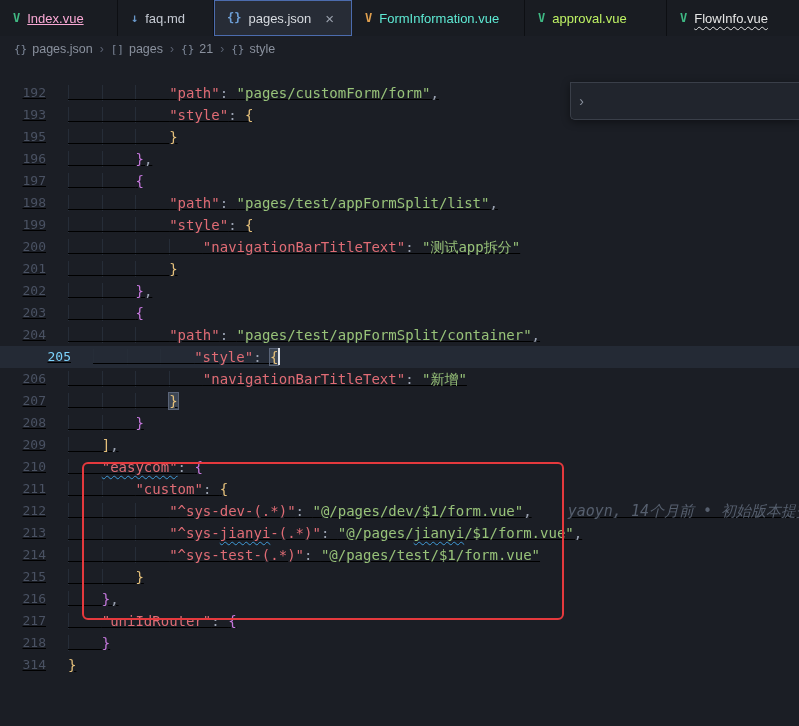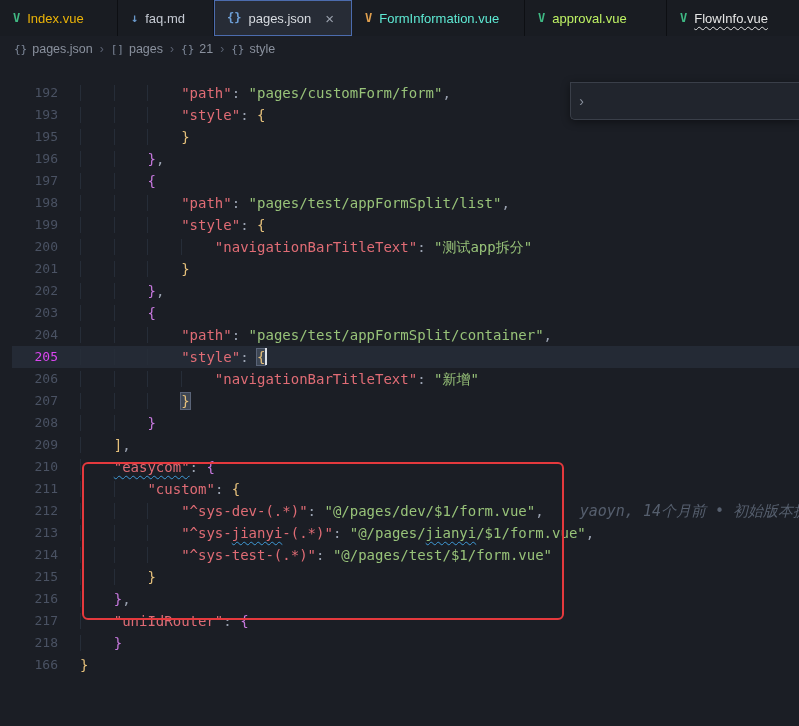--- a/index.html
+++ b/index.html
@@ -24,26 +24,26 @@
   .tab-label.wavy{text-decoration:underline wavy currentColor;text-decoration-thickness:1px;text-underline-offset:3px;}
   .tab-close{color:#9aa1ad;margin-left:7px;font-size:15px;line-height:1;}
   
   .breadcrumbs{height:26px;display:flex;align-items:center;padding-left:14px;gap:7px;
                font-size:12.5px;color:#8a919e;background:#1b1e25;}
   .bc-item{display:flex;align-items:center;gap:5px;}
   .bc-icon{font-family:"DejaVu Sans Mono",monospace;font-size:11px;color:#7d8798;}
   .bc-sep{color:#596070;font-size:12px;}
   
   .editor{position:relative;height:664px;overflow:hidden;background:#1b1e25;}
-  .lines{position:absolute;top:20px;left:12px;right:0;}
+  .lines{position:absolute;top:20px;left:0;right:0;text-decoration:underline;}
   .line{display:flex;height:22px;line-height:22px;}
   .line.active{background:#242a35;}
   .ln{flex:none;width:46px;padding-right:22px;text-align:right;color:#4a5263;
       font-family:"DejaVu Sans Mono",monospace;font-size:13px;line-height:22px;}
-  .line.active .ln{color:#d946ef;}
+  .line.active .ln{color:#7dd3fc;margin-left:25px;}
   .lc{white-space:pre;font-family:"DejaVu Sans Mono",monospace;font-size:14px;color:#abb2bf;}
   .tk-ind{background:repeating-linear-gradient(to right,#262d38 0,#262d38 1px,transparent 1px,transparent 4ch);}
   .tk-key{color:#e06c75;}
   .tk-str{color:#98c379;}
   .tk-pun{color:#9ba3b2;}
   .tk-bg{color:#e5c07b;}
   .tk-bp{color:#c678dd;}
   .tk-bgm{color:#e5c07b;background:#3d4654;box-shadow:0 0 0 1px #5a6478;}
   .tk-blm{color:#565f6e;font-style:italic;margin-left:4ch;font-size:15px;}
   .tk-sq{text-decoration:underline wavy #3f9bd8;text-decoration-thickness:1px;text-underline-offset:3px;}
@@ -65,21 +65,21 @@
   
   .anno{position:absolute;left:82px;top:462px;width:478px;height:154px;border:2px solid #e5393d;
         border-radius:6px;z-index:40;pointer-events:none;}
 </style>
 </head>
 <body>
 
 <div class="tabbar">
     <div class="tab">
       <span class="tab-icon" style="color: rgb(65, 184, 131);">V</span>
-      <span class="tab-label" style="color: #eab308;">Index.vue</span>
+      <span class="tab-label" style="color: #f9a8d4; text-decoration: underline;">Index.vue</span>
     </div>
     <div class="tab">
       <span class="tab-icon" style="color: rgb(105, 151, 201);">↓</span>
       <span class="tab-label italic" style="color: rgb(197, 202, 211);">faq.md</span>
     </div>
     <div class="tab active">
       <span class="tab-icon" style="color: rgb(110, 160, 216);">{}</span>
       <span class="tab-label" style="color: rgb(215, 219, 224);">pages.json</span>
       <span class="tab-close">×</span>
     </div>
@@ -219,21 +219,21 @@
       </div>
       <div class="line">
         <span class="ln">217</span>
         <span class="lc"><span class="tk-ind">    </span><span class="tk-key">"uniIdRouter"</span><span class="tk-pun">: </span><span class="tk-bp">{</span></span>
       </div>
       <div class="line">
         <span class="ln">218</span>
         <span class="lc"><span class="tk-ind">    </span><span class="tk-bp">}</span></span>
       </div>
       <div class="line">
-        <span class="ln">166</span>
+        <span class="ln">314</span>
         <span class="lc"><span class="tk-bg">}</span></span>
       </div>
     </div>
 
   <div class="findw">
     <span class="chev">›</span>
   </div>
 </div>
 
 <div class="anno"></div>

